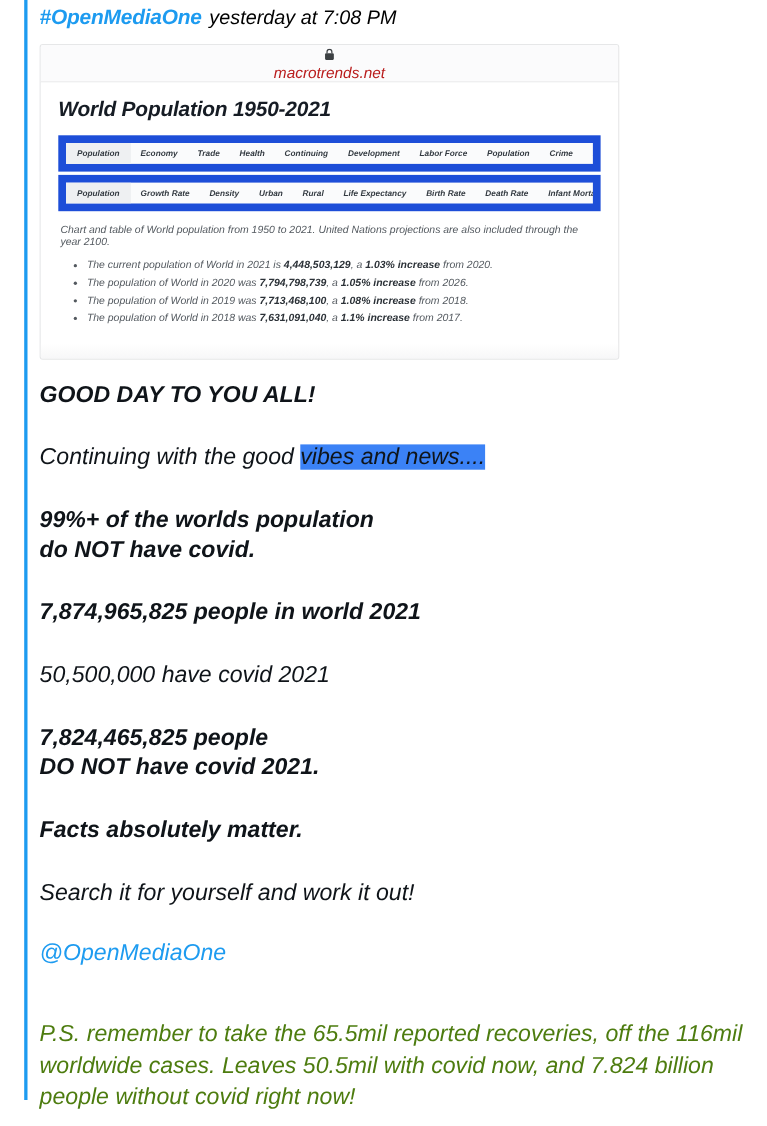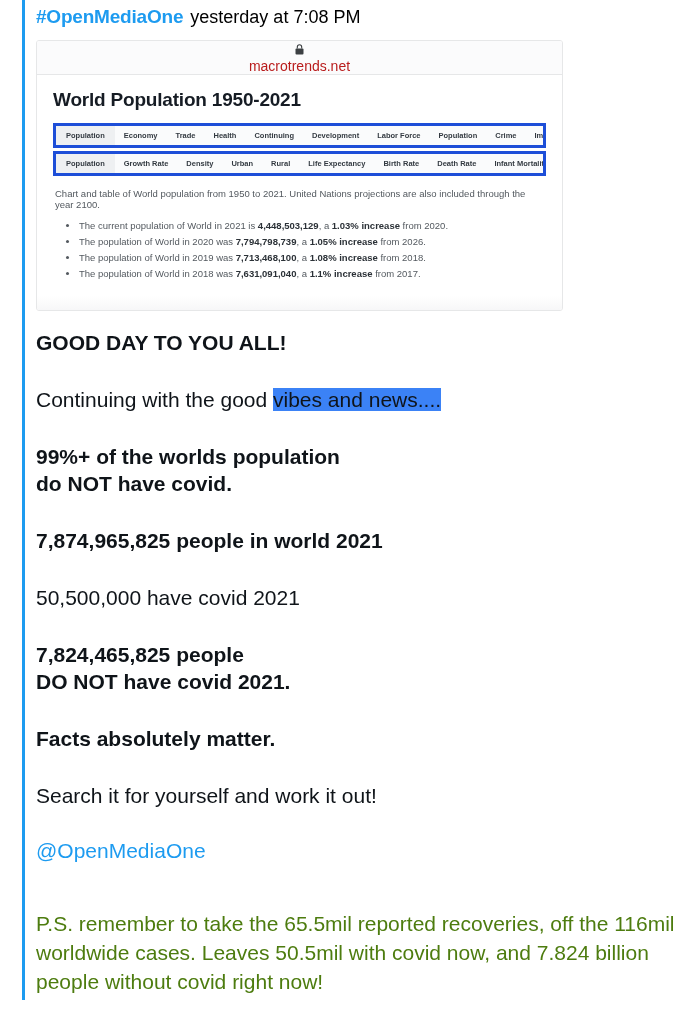--- a/index.html
+++ b/index.html
@@ -13,20 +13,21 @@
     font-family: "Liberation Sans", sans-serif;
     color: #0f1419;
     overflow: hidden;
   }
   .post {
     position: relative;
     width: 697px;
     height: 1024px;
     box-sizing: border-box;
     padding: 0 0 0 0;
+    font-style: italic;
   }
   .left-rail {
     position: absolute;
     left: 22px;
     top: 0;
     width: 3px;
     height: 1000px;
     background: #1d9bf0;
   }
   .content {
@@ -85,21 +86,21 @@
   .card-title {
     font-size: 19px;
     font-weight: bold;
     color: #161c24;
     margin: 0 0 12px 0;
     letter-spacing: -0.2px;
   }
   .navbar {
     display: flex;
     flex-wrap: nowrap;
-    border: 3px solid #1d4ed8;
+    border: 7px solid #1d4ed8;
     background: #fafbfc;
     height: 19px;
     align-items: flex-end;
     margin-bottom: 3px;
     overflow: hidden;
   }
   .navbar .nav-item {
     font-size: 7.5px;
     font-weight: bold;
     color: #333a41;

